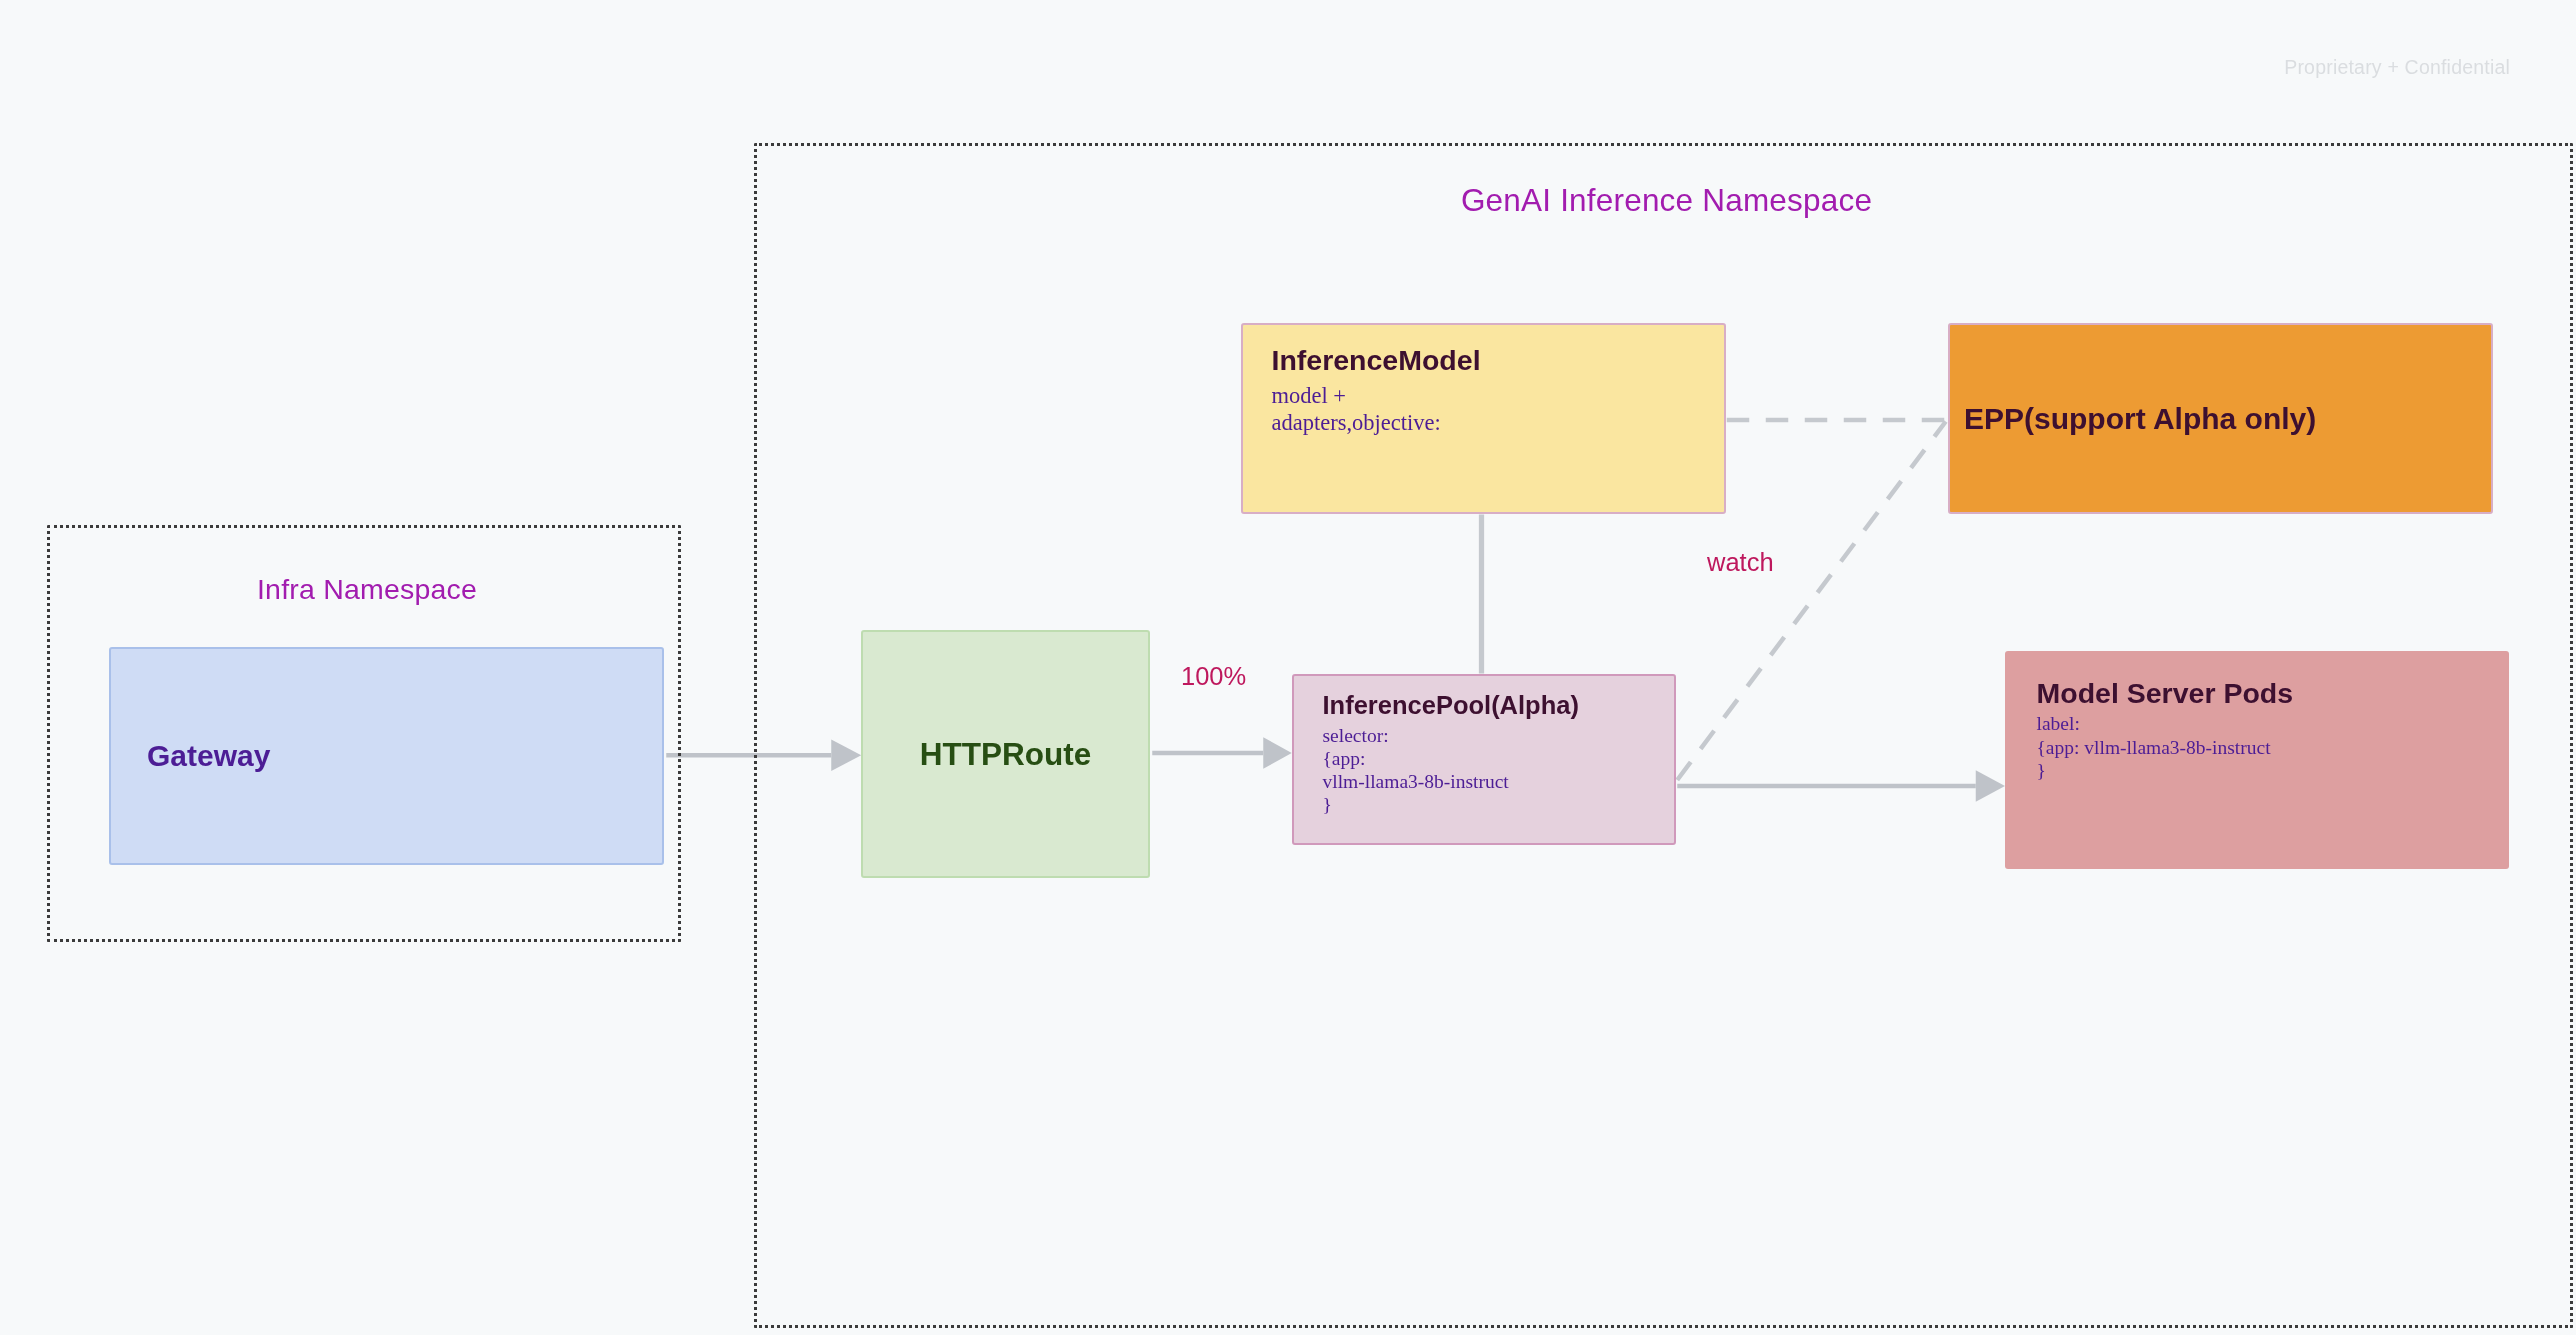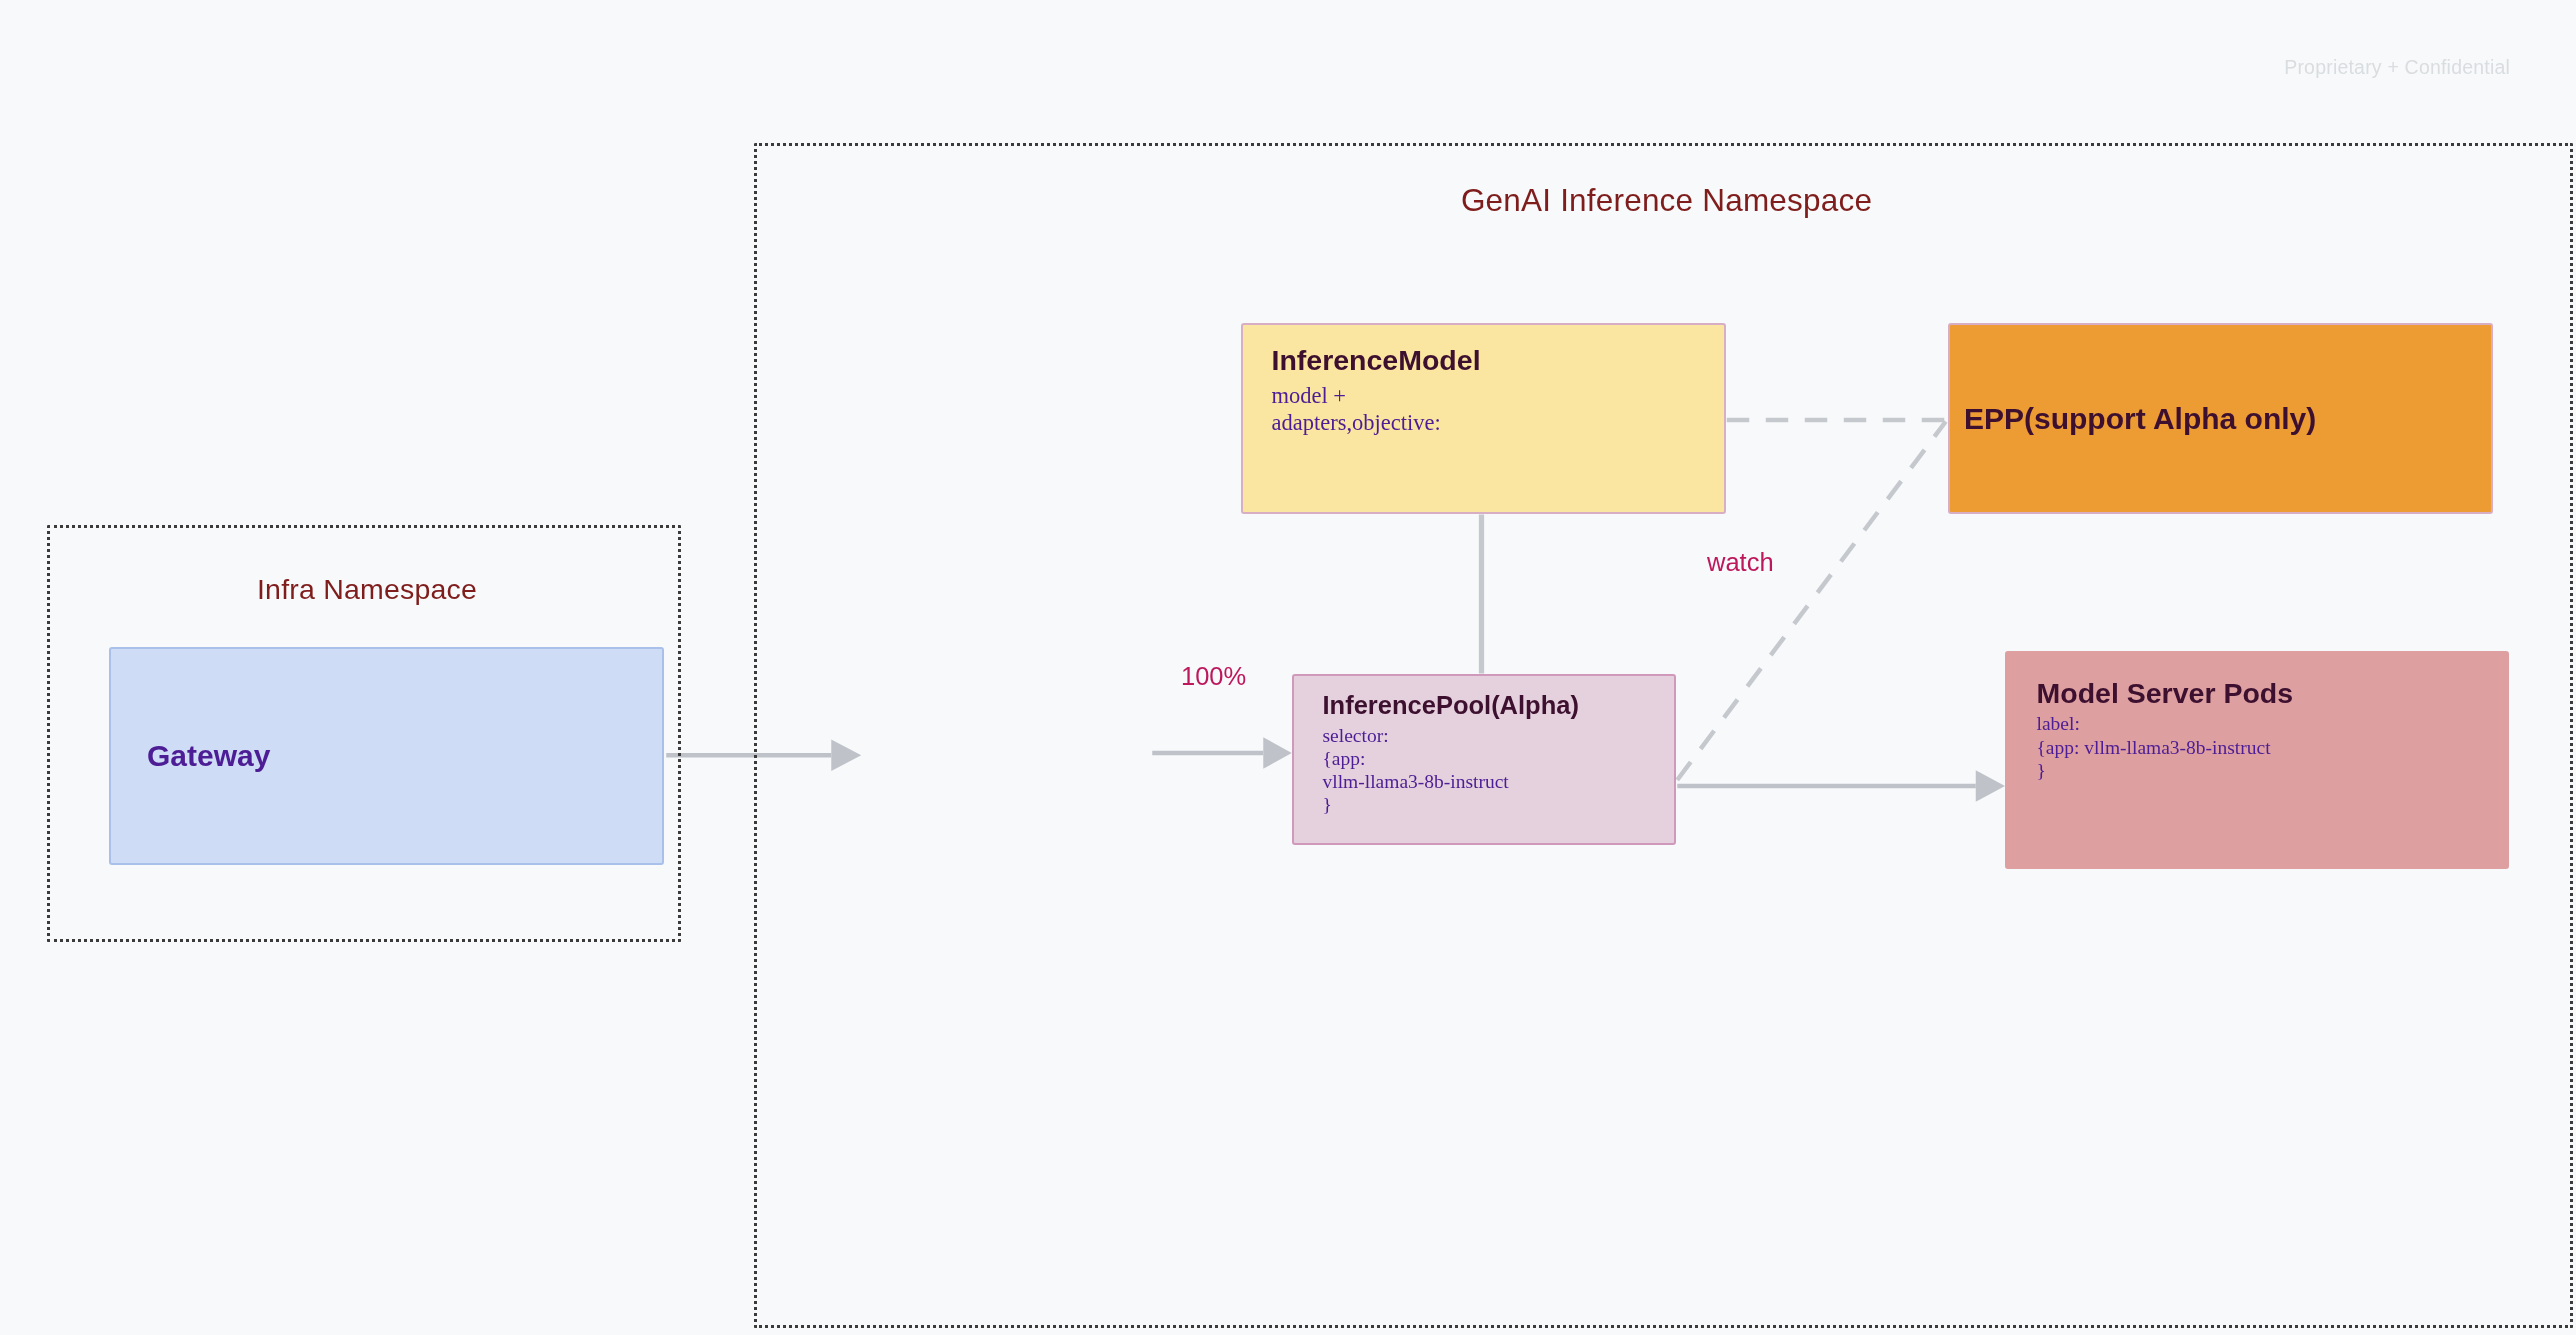--- a/index.html
+++ b/index.html
@@ -38,21 +38,21 @@
   }
   .ns-genai {
     left: 754px;
     top: 143px;
     width: 1819px;
     height: 1185px;
   }
   .ns-title {
     position: absolute;
     font-size: 28.5px;
-    color: #7f1d1d;
+    color: #a21caf;
     white-space: nowrap;
     letter-spacing: 0.2px;
   }
   .ns-infra-title {
     left: 0;
     top: 45px;
     width: 634px;
     text-align: center;
   }
   .ns-genai-title {
@@ -227,20 +227,23 @@
   </div>
 
   <div class="ns ns-genai">
     <div class="ns-title ns-genai-title">GenAI Inference Namespace</div>
   </div>
 
   <div class="node node-gateway">
     <div class="gateway-label">Gateway</div>
   </div>
 
+  <div class="node node-httproute">
+    <div class="httproute-label">HTTPRoute</div>
+  </div>
 
   <div class="node node-inferencemodel">
     <div class="node-title">InferenceModel</div>
     <div class="node-code">model +</div>
     <div class="node-code">adapters,objective:</div>
   </div>
 
   <div class="node node-inferencepool">
     <div class="node-title">InferencePool(Alpha)</div>
     <div class="node-code">selector:</div>

